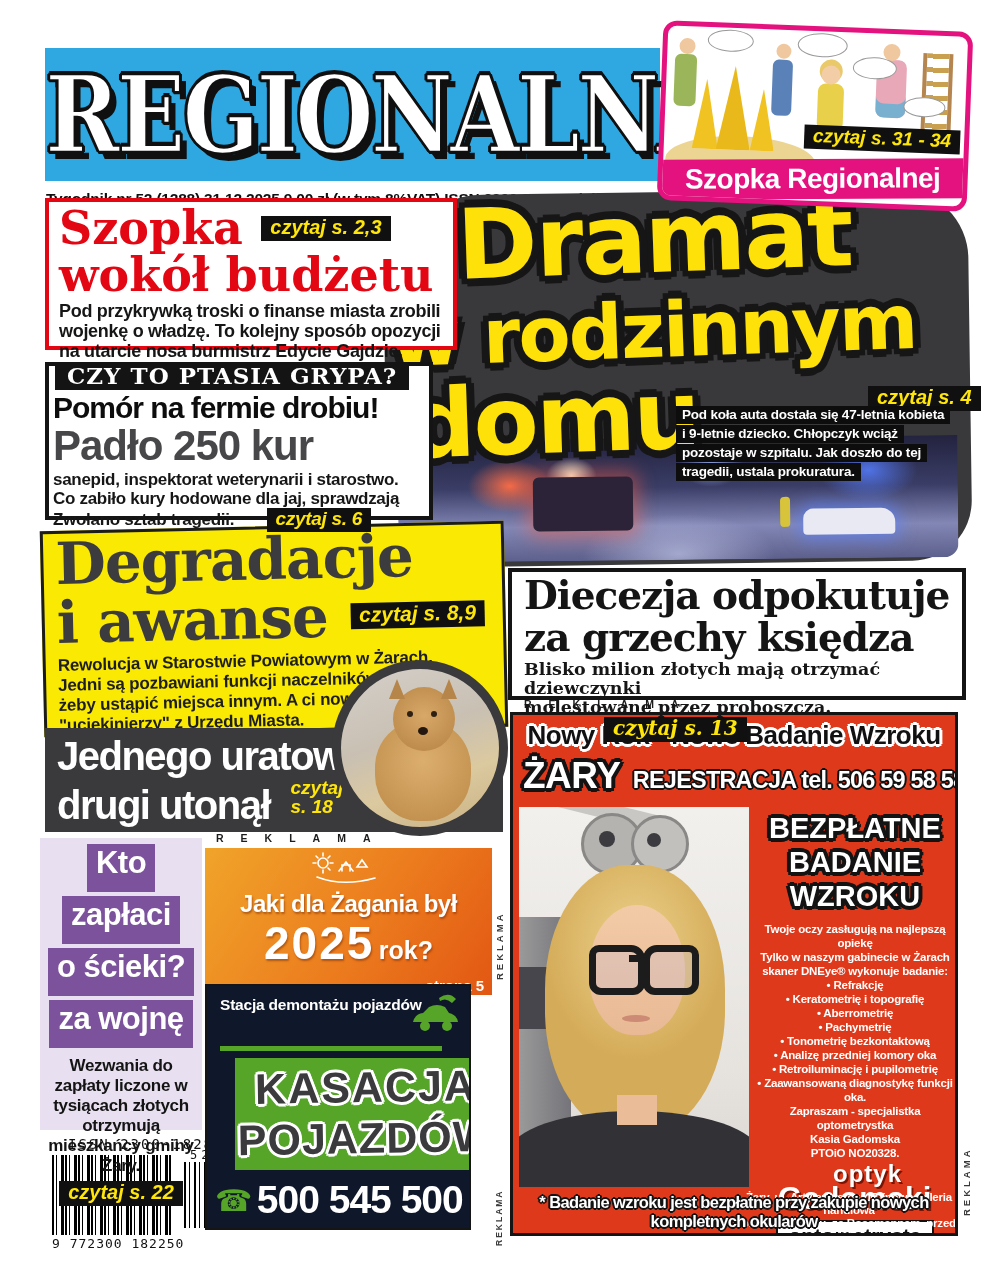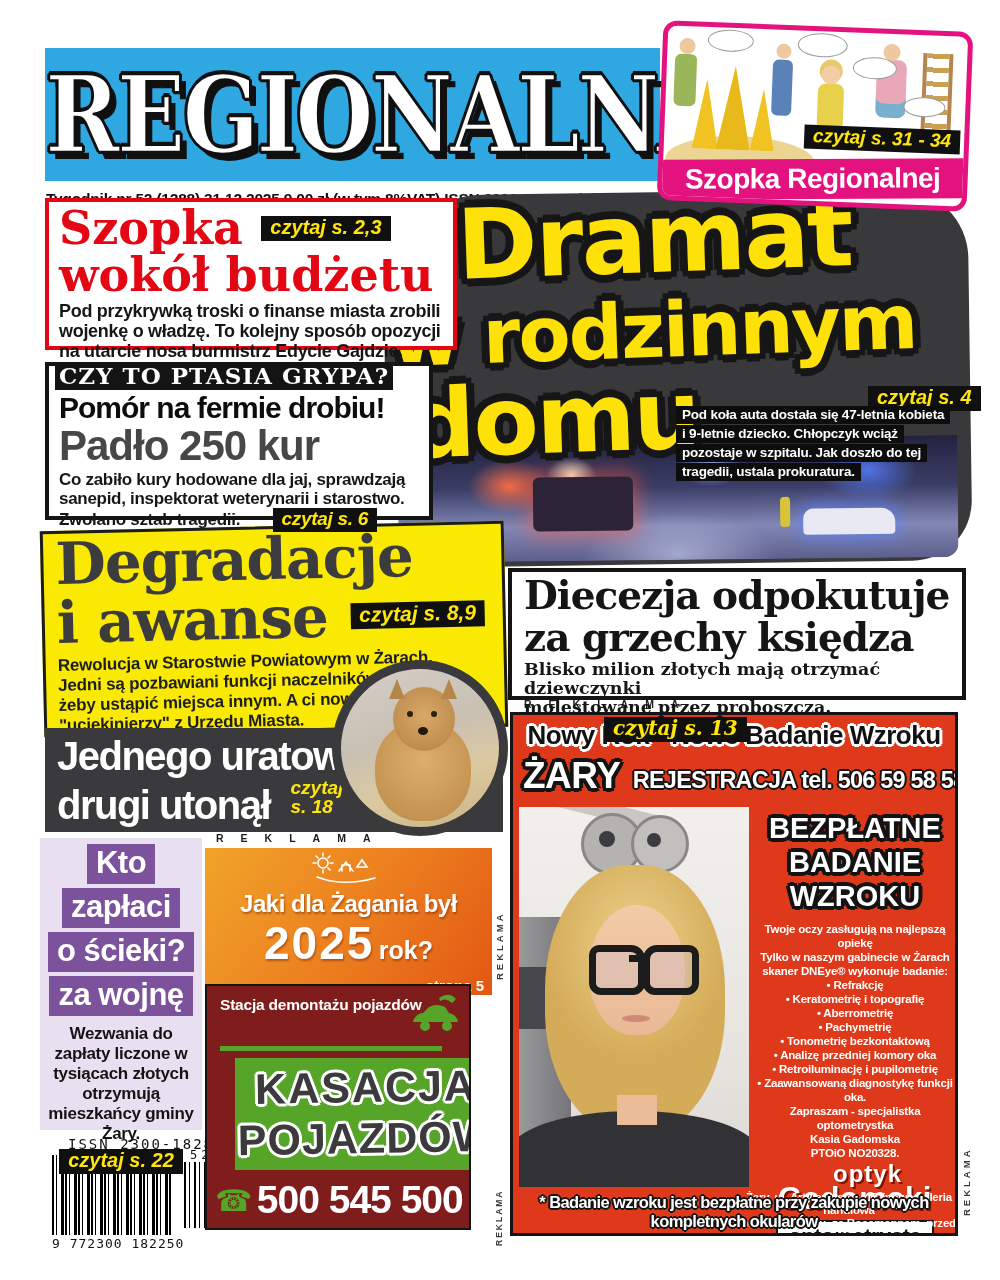--- a/index.html
+++ b/index.html
@@ -27,21 +27,21 @@
   .mast{color:#fff;-webkit-text-stroke:2px #101010;
         text-shadow:6px 6px 0 #101010,2px 0 0 #101010,-2px 0 0 #101010,0 2px 0 #101010,0 -2px 0 #101010;}
 
   .vtext{writing-mode:vertical-rl;transform:rotate(180deg);font-size:9.5px;font-weight:700;
          letter-spacing:3px;color:#3a3a3a;}
   .spread{font-size:10.5px;font-weight:700;letter-spacing:17px;color:#1c1c1c;}
 
   .capline{display:block;width:fit-content;background:#0d0d0d;color:#fff;font-weight:800;
            font-size:13.5px;line-height:14px;padding:2px 6px;margin-bottom:1px;letter-spacing:-.2px;}
   .kto-row{display:block;width:fit-content;margin:4px auto 0;background:#7c529c;color:#fff;
-           font-weight:900;font-size:31px;line-height:36px;padding:1px 9px 3px;letter-spacing:-.5px;}
+           font-weight:900;font-size:31px;line-height:36px;padding:1px 9px 11px;letter-spacing:-.5px;}
   .eyetxt{font-size:11.5px;line-height:14px;font-weight:800;color:#fff;text-align:center;letter-spacing:-.2px;}
 </style>
 </head>
 <body>
 
 <div class="page">
 
   <div class="abs" style="left:45px;top:48px;width:615px;height:133px;background:#2fa8e1;text-align:center;">
     <div class="slab mast" style="font-size:90px;line-height:133px;letter-spacing:-3px;transform:scaleY(1.18);">REGIONALNA</div>
   </div>
@@ -108,27 +108,27 @@
     </div>
     <div class="slab" style="font-size:46px;line-height:46px;color:#e30613;">wokół budżetu</div>
     <div style="margin-top:3px;font-size:18px;line-height:20px;font-weight:700;color:#161616;letter-spacing:-0.3px;">
       <div>Pod przykrywką troski o finanse miasta zrobili</div>
       <div>wojenkę o władzę. To kolejny sposób opozycji</div>
       <div>na utarcie nosa burmistrz Edycie Gajdzie.</div>
     </div>
   </div>
 
   <div class="abs" style="left:45px;top:362px;width:388px;height:158px;background:#fff;border:4px solid #141414;z-index:10;box-sizing:border-box;">
-    <div class="slab" style="position:absolute;left:6px;top:-4px;background:#141414;color:#fff;font-size:23px;line-height:26px;padding:1px 4px;letter-spacing:1px;">CZY TO PTASIA GRYPA?</div>
-    <div style="padding:26px 10px 0;">
+    <div class="slab" style="position:absolute;left:6px;top:-4px;background:#141414;color:#fff;font-size:23px;line-height:26px;padding:1px 12px;letter-spacing:1px;">CZY TO PTASIA GRYPA?</div>
+    <div style="padding:26px 4px 0;">
       <div style="font-size:30px;line-height:32px;font-weight:900;color:#0d0d0d;letter-spacing:-1px;">Pomór na fermie drobiu!</div>
       <div style="font-size:42px;line-height:44px;font-weight:900;color:#474649;letter-spacing:-1px;">Padło 250 kur</div>
       <div style="margin-top:2px;font-size:17px;line-height:19px;font-weight:700;color:#161616;letter-spacing:-0.3px;">
+        <div>sanepid, inspektorat weterynarii i starostwo.</div>
         <div>Co zabiło kury hodowane dla jaj, sprawdzają</div>
-        <div>sanepid, inspektorat weterynarii i starostwo.</div>
         <div>
           <span>Zwołano sztab tragedii.</span>
           <span class="czytaj" style="font-size:19px;margin-left:28px;">czytaj s. 6</span>
         </div>
       </div>
     </div>
   </div>
 
   <div class="abs" style="left:42px;top:526px;width:464px;height:206px;background:#f9e903;border:3px solid #1c1c1c;
               transform:rotate(-1.3deg);z-index:7;padding:0 12px;box-sizing:border-box;">
@@ -202,21 +202,21 @@
     </svg>
     <div style="position:absolute;left:0;top:42px;width:100%;text-align:center;color:#fff;font-weight:900;font-size:24px;letter-spacing:-0.5px;text-shadow:1px 2px 2px rgba(120,40,0,.5);">Jaki dla Żagania był</div>
     <div style="position:absolute;left:0;top:68px;width:100%;text-align:center;color:#fff;text-shadow:1px 2px 2px rgba(120,40,0,.5);">
       <span style="font-weight:900;font-size:46px;letter-spacing:2px;">2025</span>
       <span style="font-weight:900;font-size:25px;">rok?</span>
     </div>
     <div style="position:absolute;right:8px;bottom:1px;color:#fff;font-weight:800;font-size:15px;text-align:right;">strona 5</div>
   </div>
   <div class="abs vtext" style="left:494px;top:888px;height:92px;">REKLAMA</div>
 
-  <div class="abs" style="left:205px;top:984px;width:266px;height:246px;background:#7f1d1d;border:2px solid #151515;z-index:4;box-sizing:border-box;overflow:hidden;">
+  <div class="abs" style="left:205px;top:984px;width:266px;height:246px;background:#0f172a;border:2px solid #151515;z-index:4;box-sizing:border-box;overflow:hidden;">
     <div style="position:absolute;left:13px;top:10px;color:#fff;font-weight:800;font-size:15.5px;letter-spacing:-0.2px;">Stacja demontażu pojazdów</div>
     <div style="position:absolute;left:13px;top:60px;width:222px;height:5px;background:#56a529;"></div>
     <svg width="54" height="48" viewBox="0 0 54 46" style="position:absolute;right:6px;top:4px;">
       <g fill="#56a529">
         <path d="M4 31 q2 -8 10 -9 l6 -6 q8 -4 16 0 l4 6 q8 2 9 9 z"></path>
         <circle cx="16" cy="35" r="5"></circle>
           <circle cx="38" cy="35" r="5"></circle>
         <path d="M30 7 q10 -7 17 1 l-4 4 q-6 -6 -12 -2 z"></path>
       </g>
     </svg>

